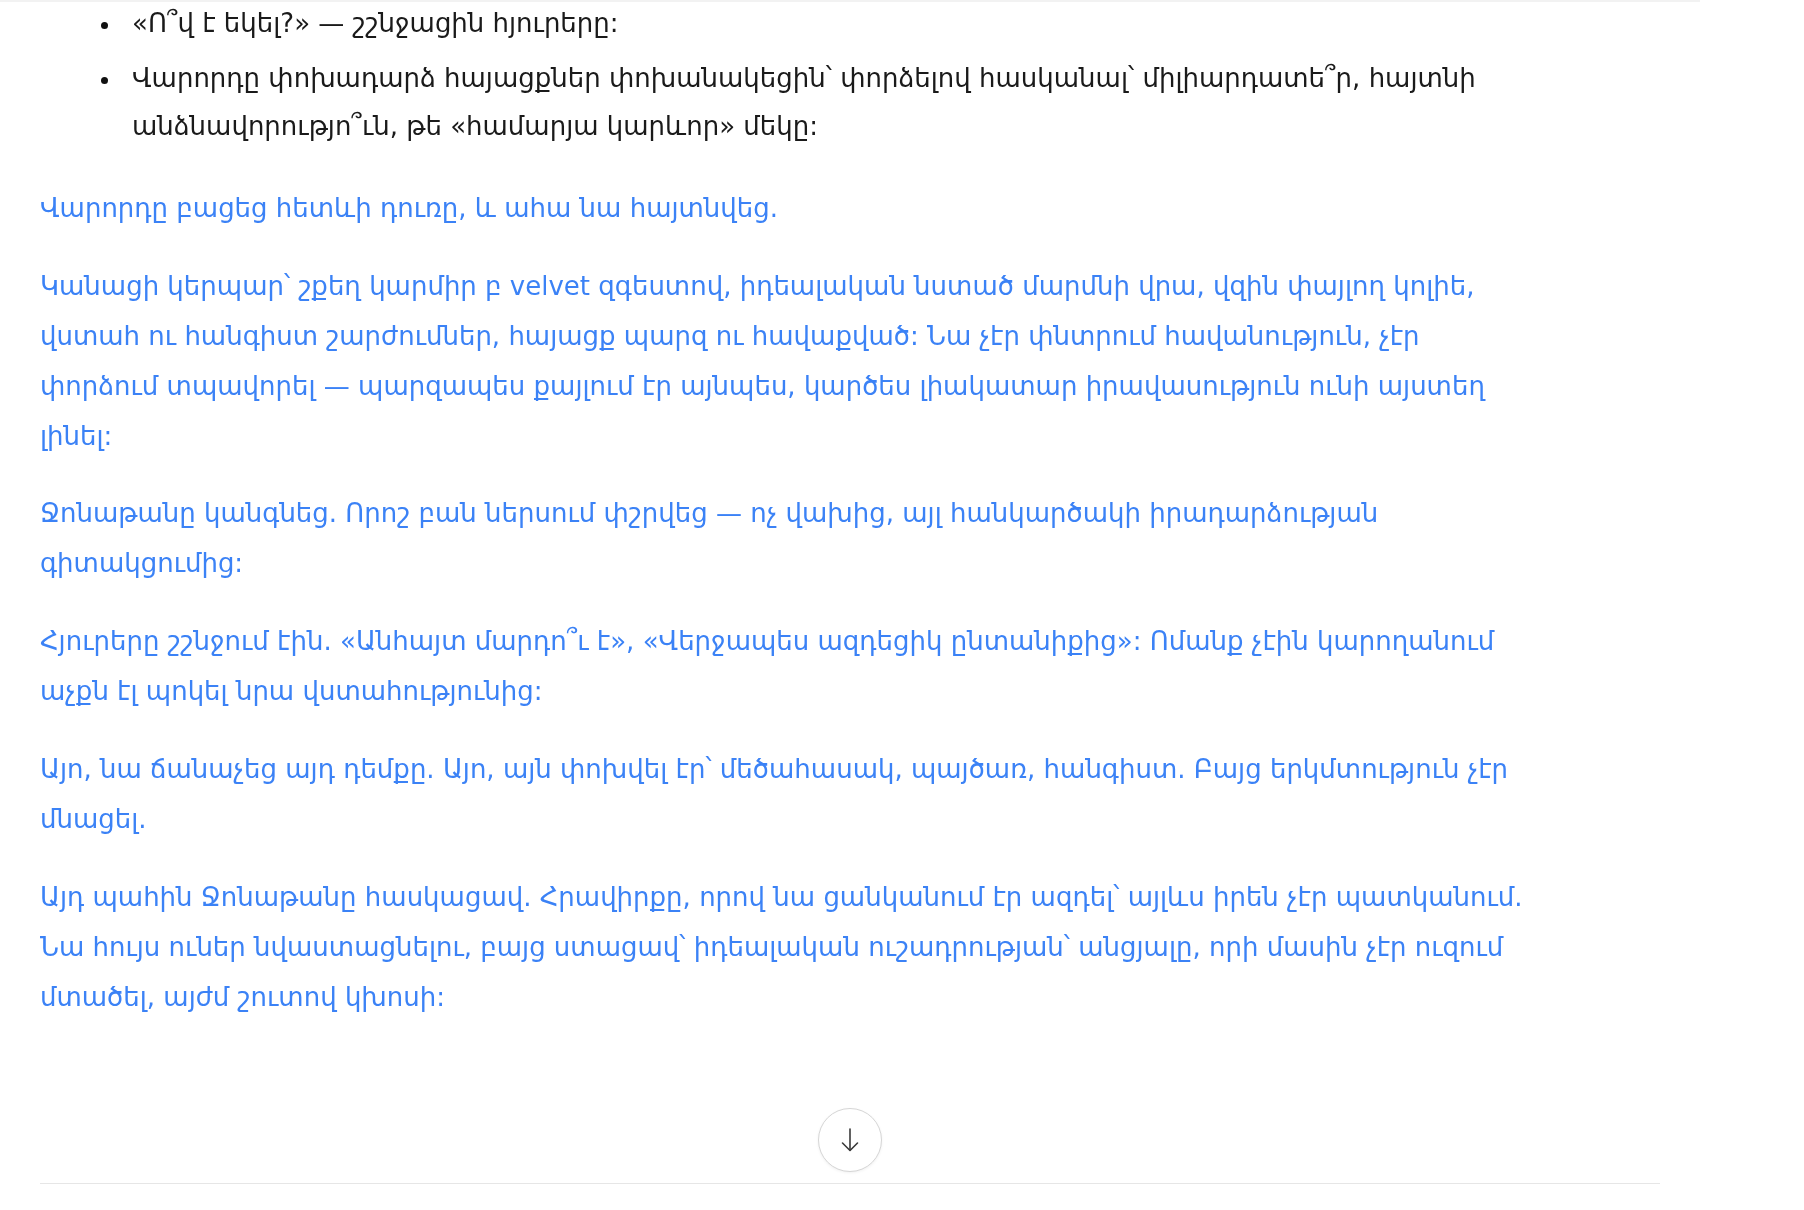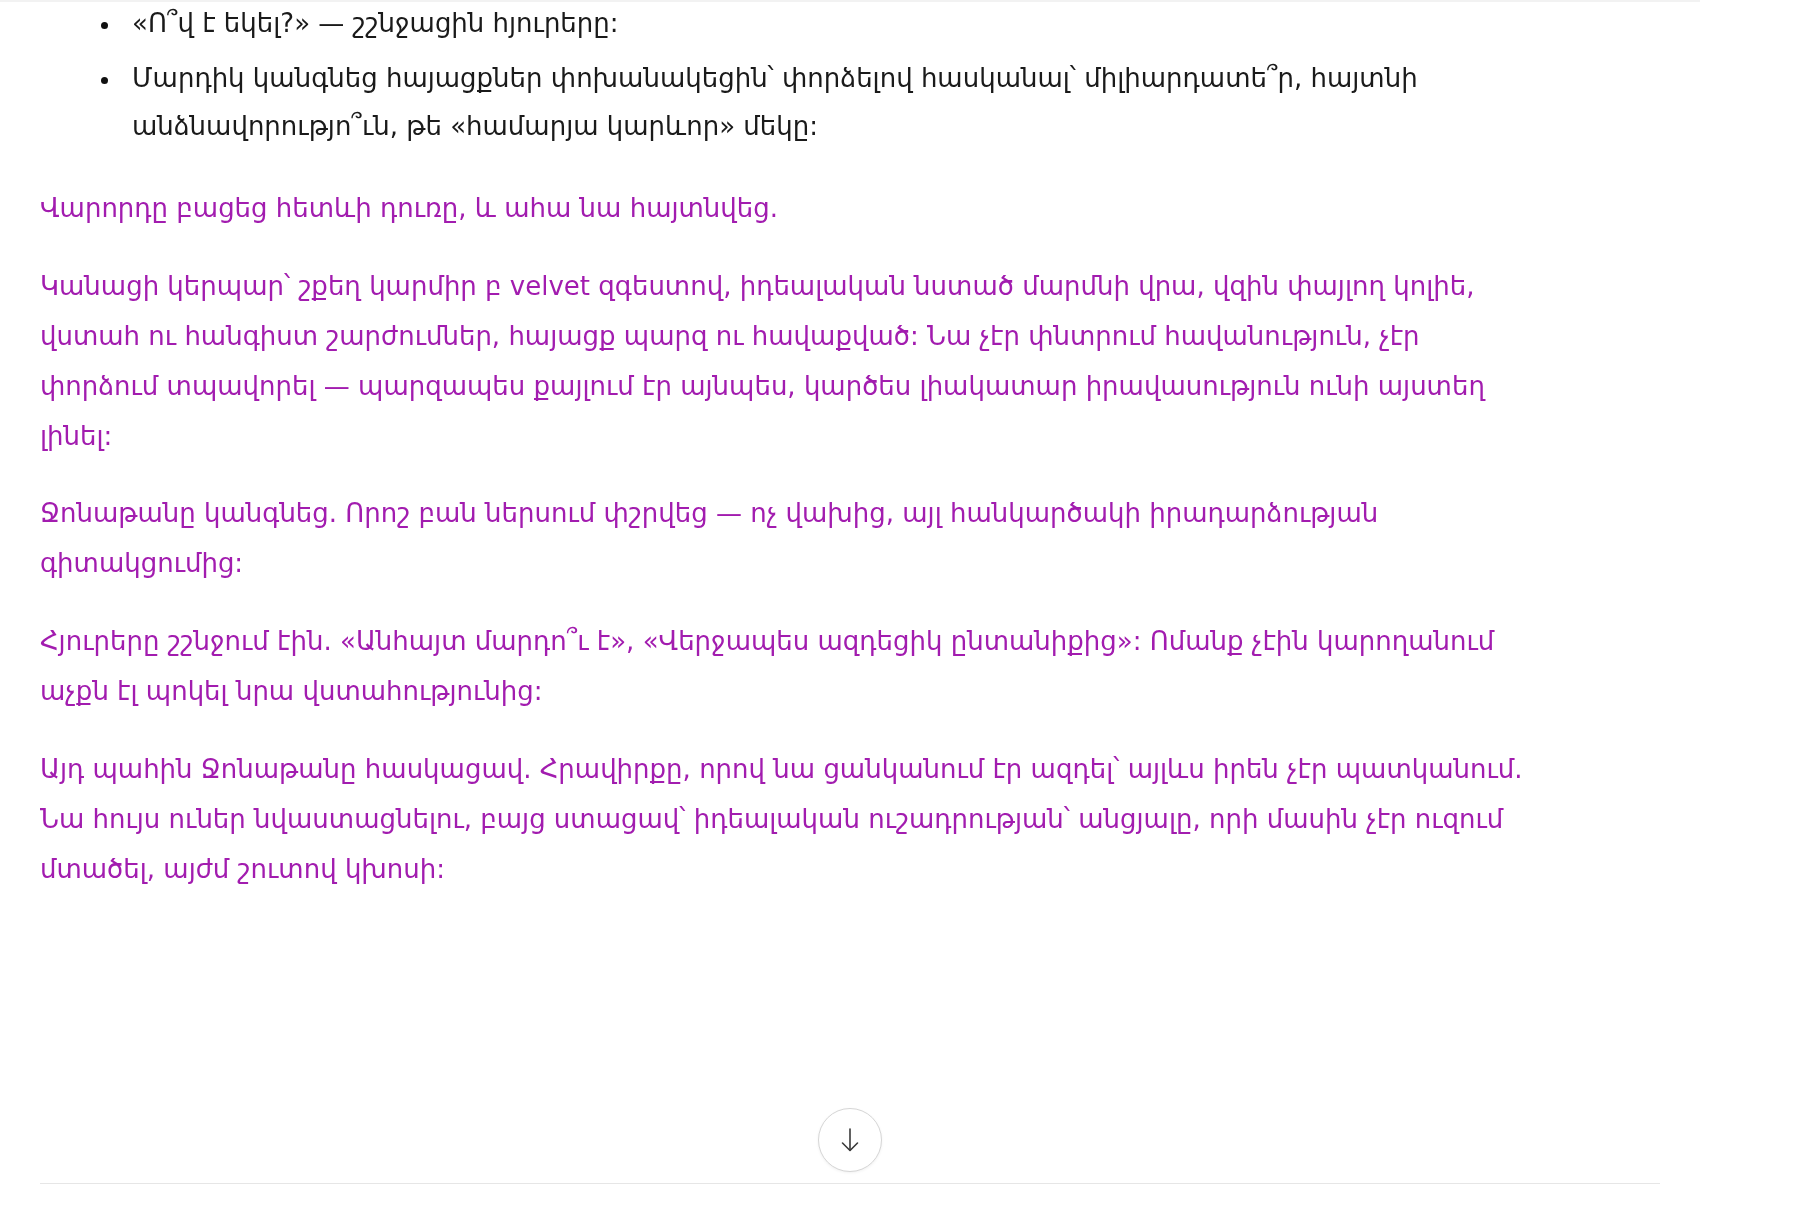--- a/index.html
+++ b/index.html
@@ -40,21 +40,21 @@
   }
   ul.bullets li::marker {
     color: #111111;
     font-size: 24px;
   }
   p.para {
     font-size: 26px;
     line-height: 1.92;
     margin: 28px 0 0 0;
     max-width: 1490px;
-    color: #a21caf;
+    color: #3b82f6;
   }
   p.para.first {
     margin-top: 34px;
   }
   .scroll-down {
     position: absolute;
     left: 50%;
     transform: translateX(-50%);
     bottom: 38px;
     width: 62px;
@@ -92,27 +92,28 @@
 <body>
 
 <div class="page">
 
   <div class="top-rule"></div>
 
   <div class="content">
 
     <ul class="bullets">
       <li>«Ո՞վ է եկել?» — շշնջացին հյուրերը:</li>
-      <li>Մարդիկ կանգնեց հայացքներ փոխանակեցին՝ փորձելով հասկանալ՝ միլիարդատե՞ր, հայտնի անձնավորությո՞ւն, թե «համարյա կարևոր» մեկը:</li>
+      <li>Վարորդը փոխադարձ հայացքներ փոխանակեցին՝ փորձելով հասկանալ՝ միլիարդատե՞ր, հայտնի անձնավորությո՞ւն, թե «համարյա կարևոր» մեկը:</li>
     </ul>
 
     <p class="para first">Վարորդը բացեց հետևի դուռը, և ահա նա հայտնվեց.</p>
     <p class="para">Կանացի կերպար՝ շքեղ կարմիր բ velvet զգեստով, իդեալական նստած մարմնի վրա, վզին փայլող կոլիե, վստահ ու հանգիստ շարժումներ, հայացք պարզ ու հավաքված: Նա չէր փնտրում հավանություն, չէր փորձում տպավորել — պարզապես քայլում էր այնպես, կարծես լիակատար իրավասություն ունի այստեղ լինել:</p>
     <p class="para">Ջոնաթանը կանգնեց. Որոշ բան ներսում փշրվեց — ոչ վախից, այլ հանկարծակի իրադարձության գիտակցումից:</p>
     <p class="para">Հյուրերը շշնջում էին. «Անհայտ մարդո՞ւ է», «Վերջապես ազդեցիկ ընտանիքից»: Ոմանք չէին կարողանում աչքն էլ պոկել նրա վստահությունից:</p>
+    <p class="para">Այո, նա ճանաչեց այդ դեմքը. Այո, այն փոխվել էր՝ մեծահասակ, պայծառ, հանգիստ. Բայց երկմտություն չէր մնացել.</p>
     <p class="para">Այդ պահին Ջոնաթանը հասկացավ. Հրավիրքը, որով նա ցանկանում էր ազդել՝ այլևս իրեն չէր պատկանում. Նա հույս ուներ նվաստացնելու, բայց ստացավ՝ իդեալական ուշադրության՝ անցյալը, որի մասին չէր ուզում մտածել, այժմ շուտով կխոսի:</p>
 
   </div>
 
   <div class="scroll-down">
     <span>
       <svg width="26" height="30" viewBox="0 0 26 30" fill="none" xmlns="http://www.w3.org/2000/svg">
         <path d="M13 4 L13 25" stroke="#3a3a3a" stroke-width="1.6" stroke-linecap="round"></path>
         <path d="M5.5 18 L13 25.5 L20.5 18" stroke="#3a3a3a" stroke-width="1.6" stroke-linecap="round" stroke-linejoin="round" fill="none"></path>
       </svg>

